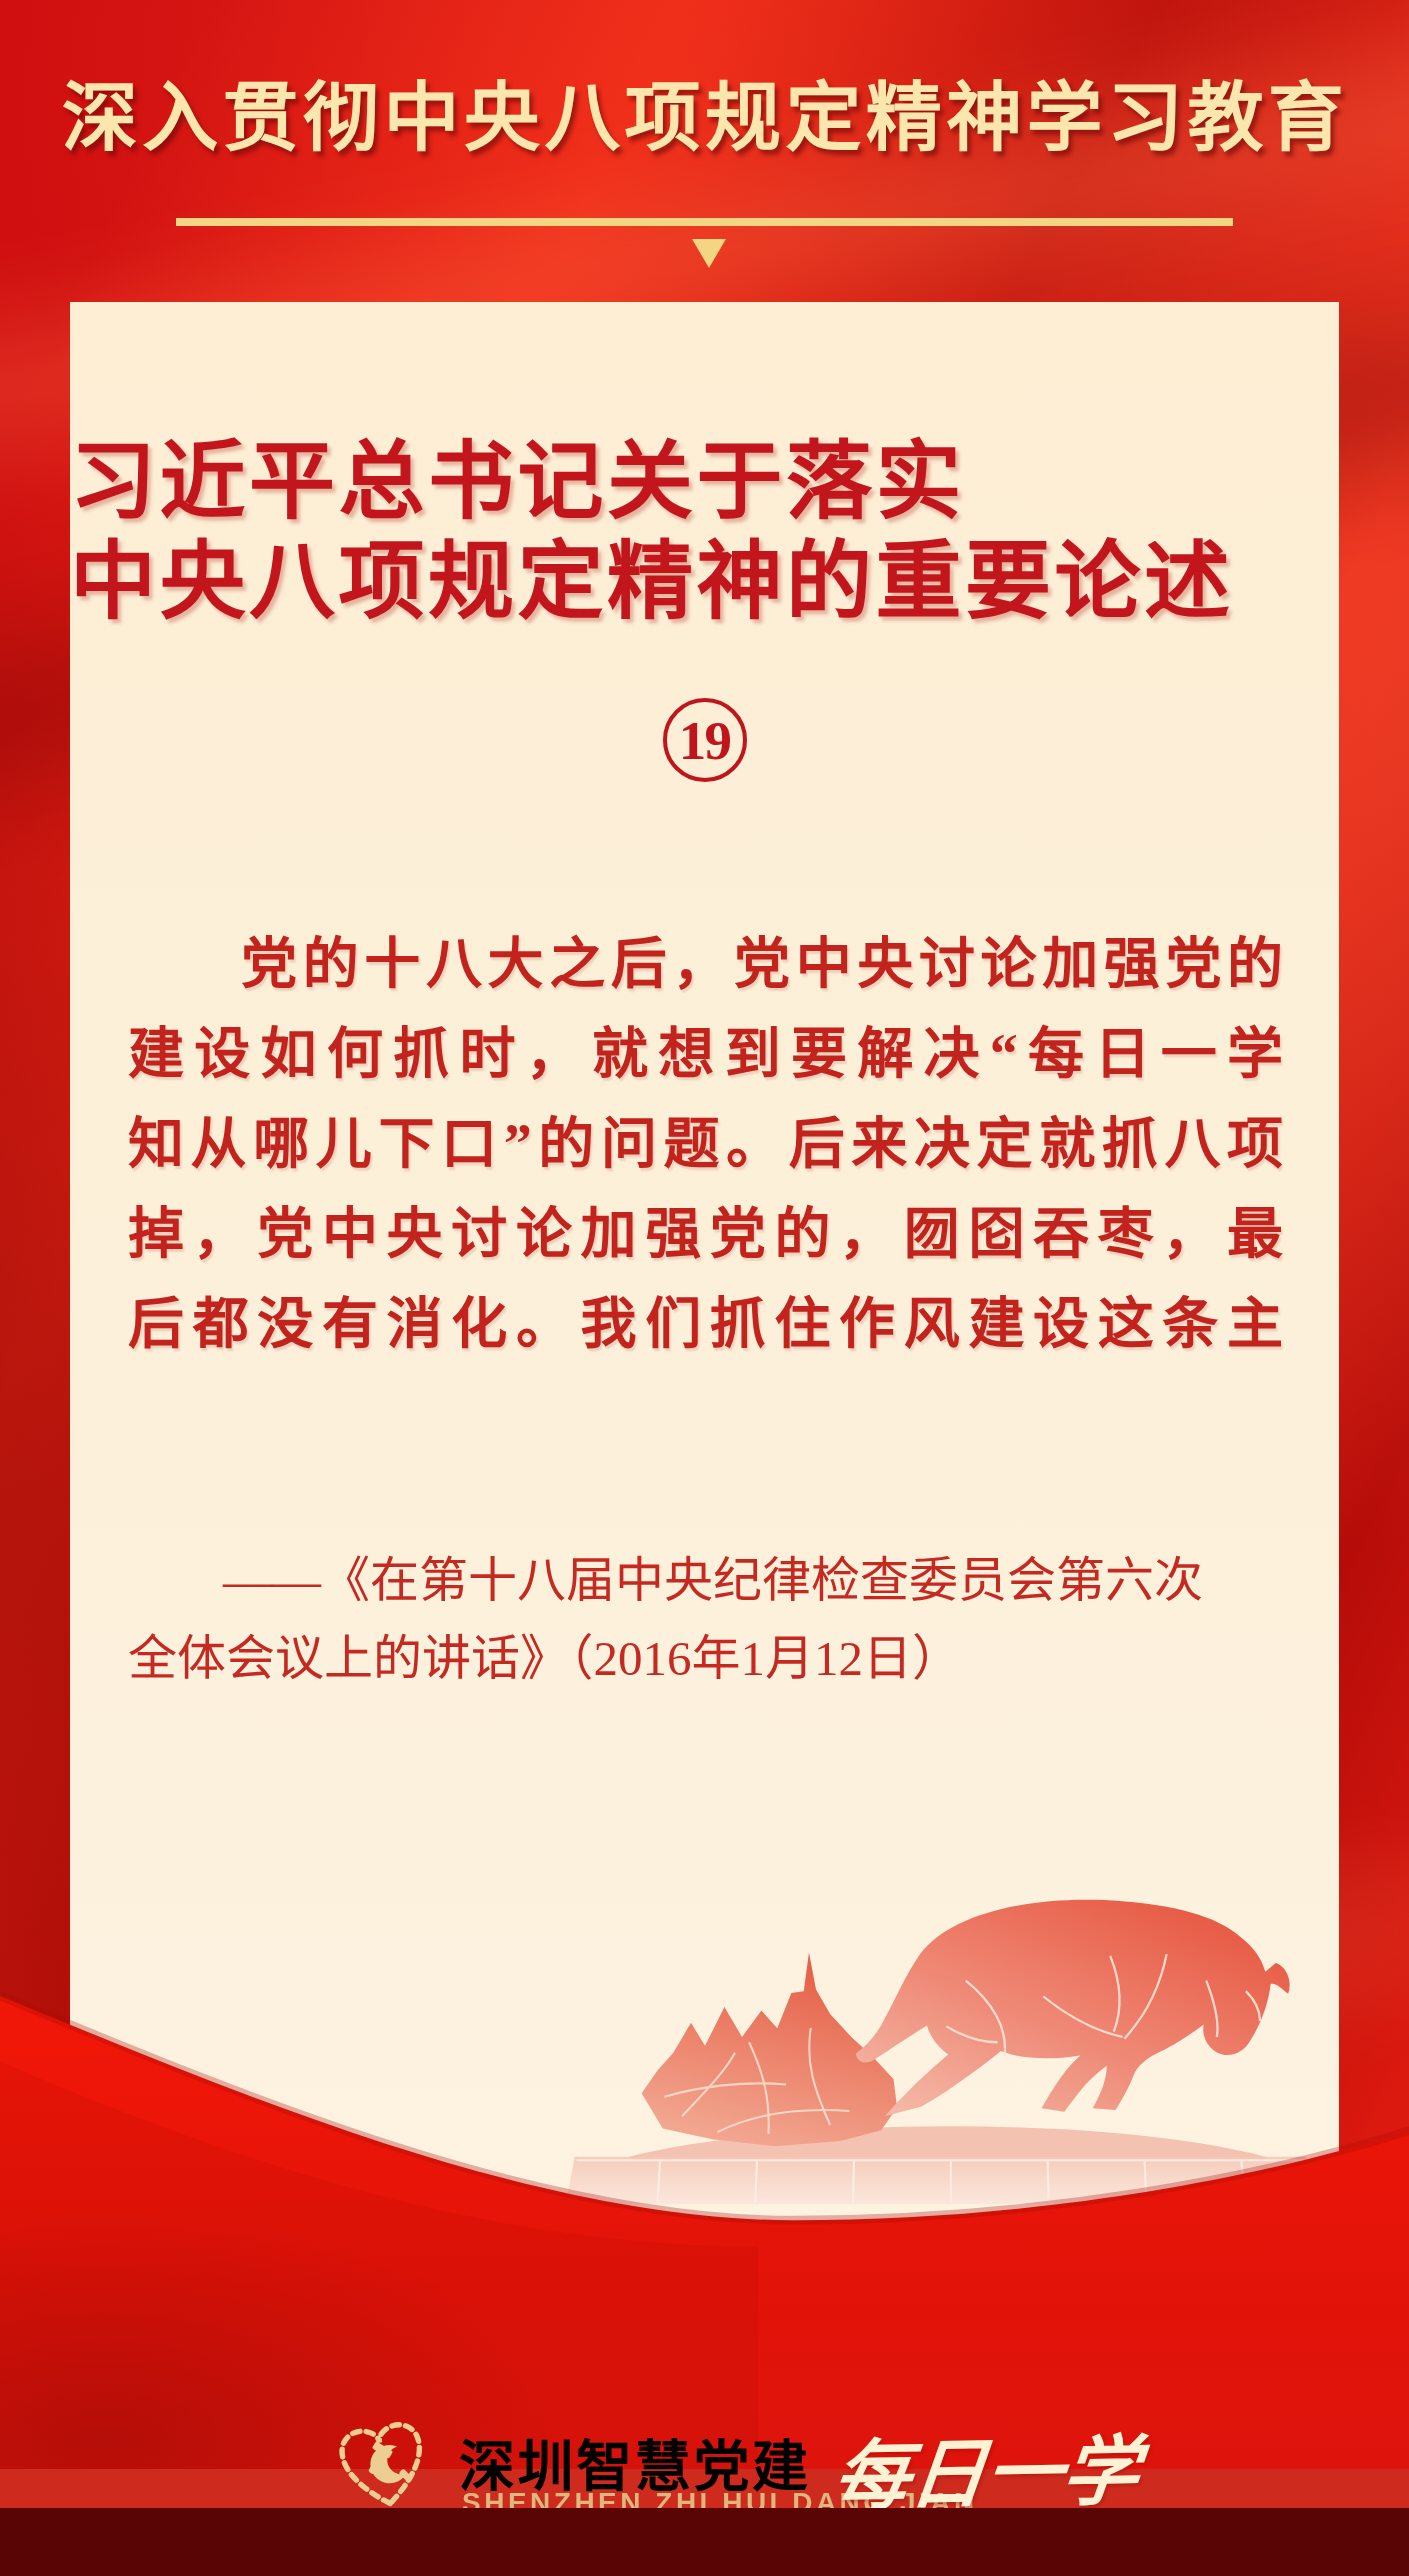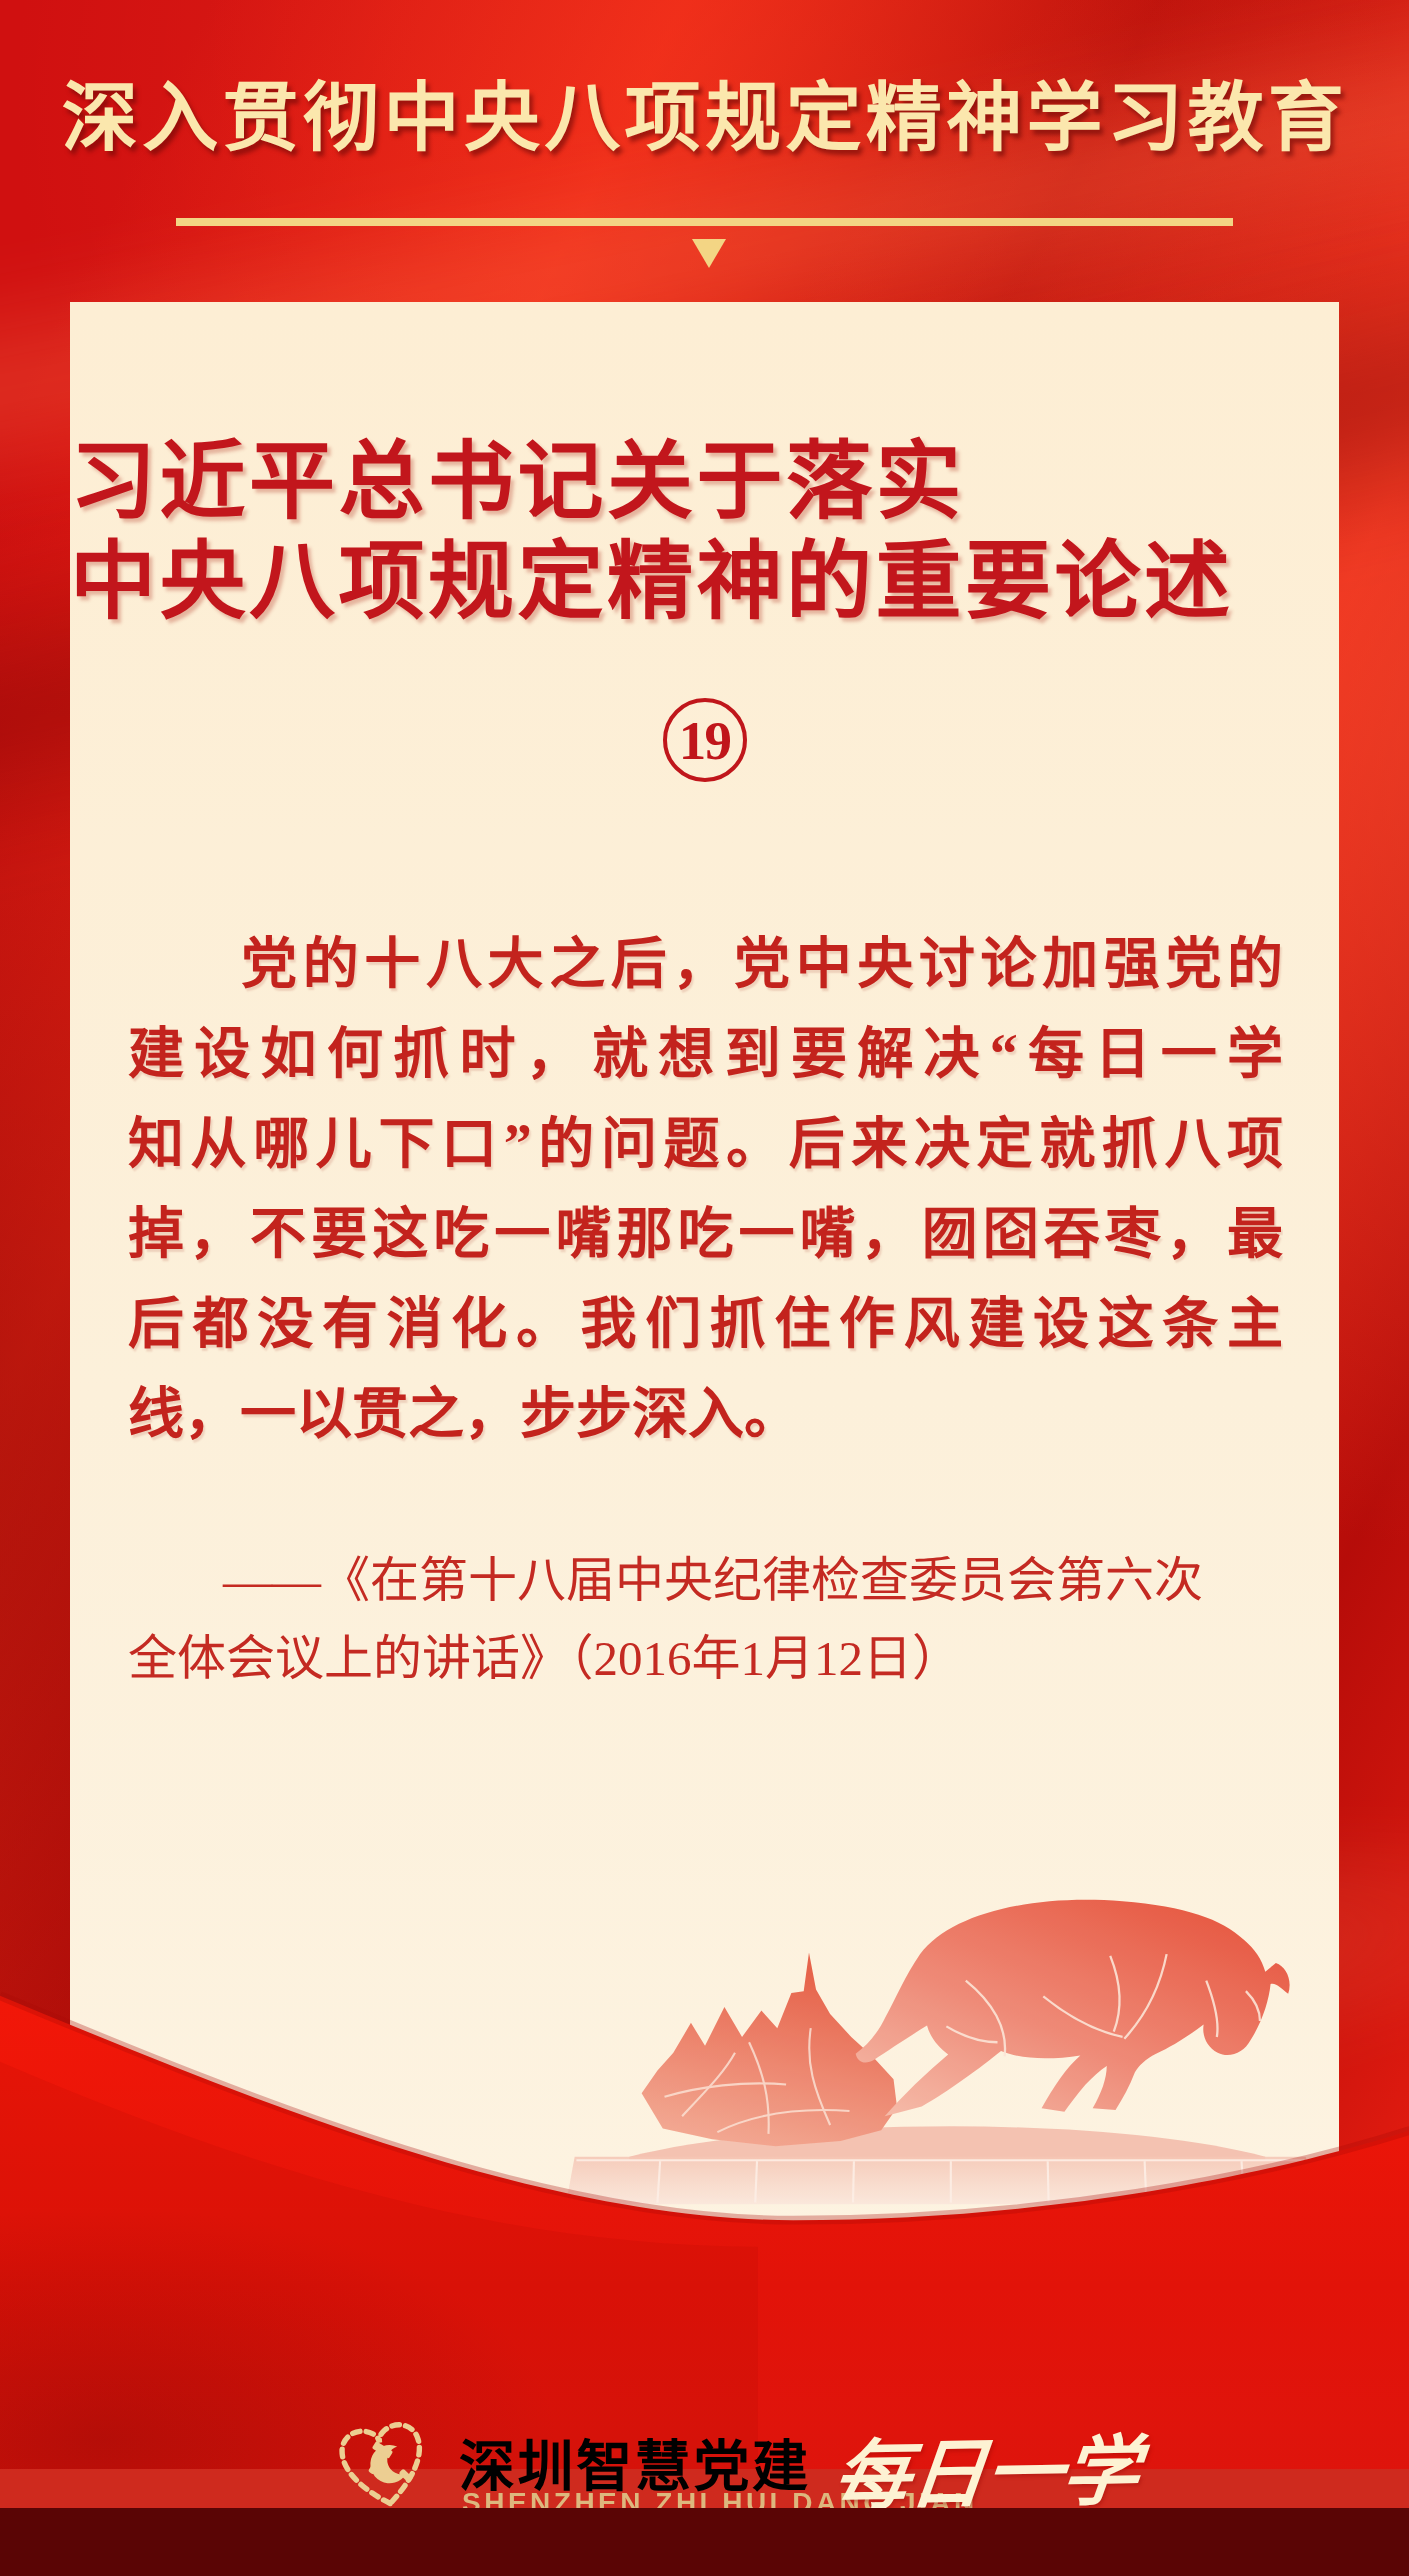--- a/index.html
+++ b/index.html
@@ -98,23 +98,22 @@
     </div>
 
     <div class="badge">
       <span>19</span>
     </div>
 
     <div class="quote">
       <div class="qline first">党的十八大之后，党中央讨论加强党的</div>
       <div class="qline">建设如何抓时，就想到要解决“每日一学</div>
       <div class="qline">知从哪儿下口”的问题。后来决定就抓八项</div>
-      <div class="qline">掉，不要这吃一嘴那吃一嘴，囫囵吞枣，最</div>
+      <div class="qline">掉，党中央讨论加强党的，囫囵吞枣，最</div>
       <div class="qline">后都没有消化。我们抓住作风建设这条主</div>
-      <div class="qline last">线，一以贯之，步步深入。</div>
     </div>
 
     <div class="attrib">
       <div class="a1">——《在第十八届中央纪律检查委员会第六次</div>
       <div class="a2">全体会议上的讲话》（2016年1月12日）</div>
     </div>
 
     <svg class="bull-wrap" viewBox="0 0 890 440">
       <defs>
         <linearGradient id="bullG" x1="0" y1="1" x2="0.85" y2="0">

